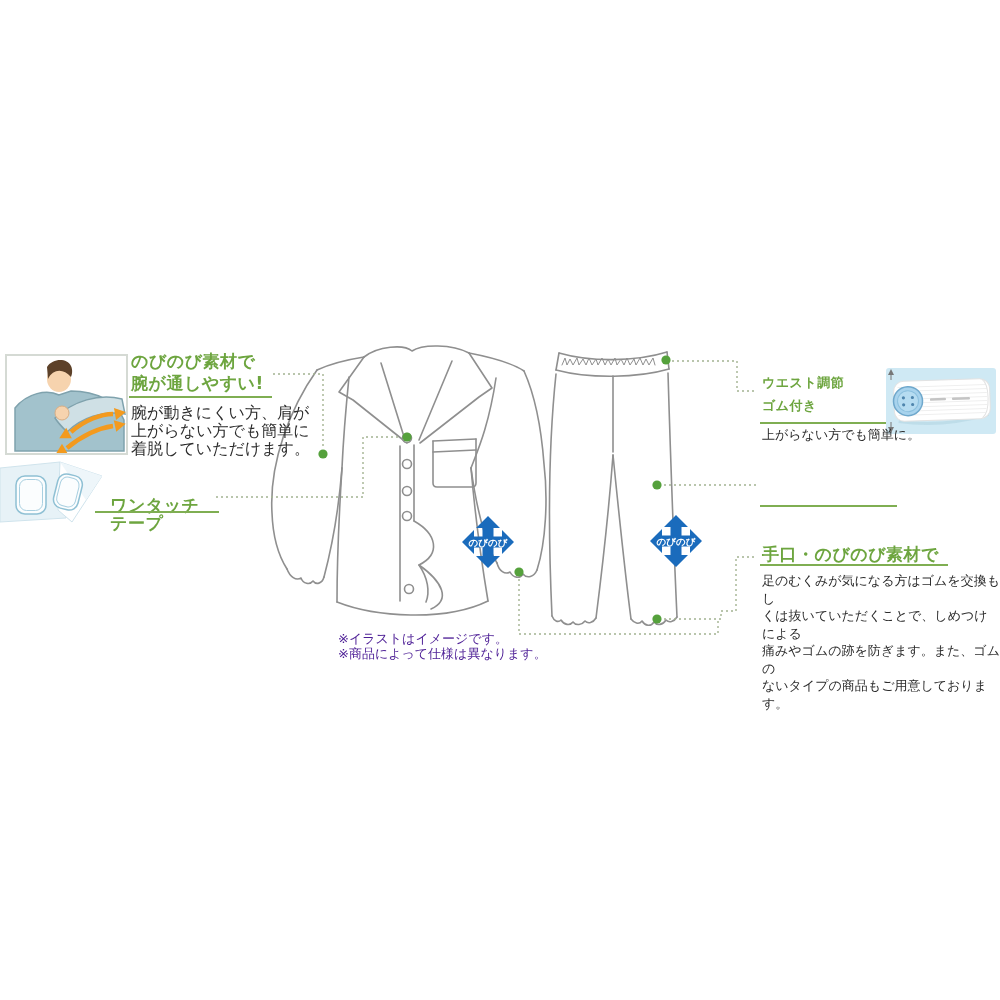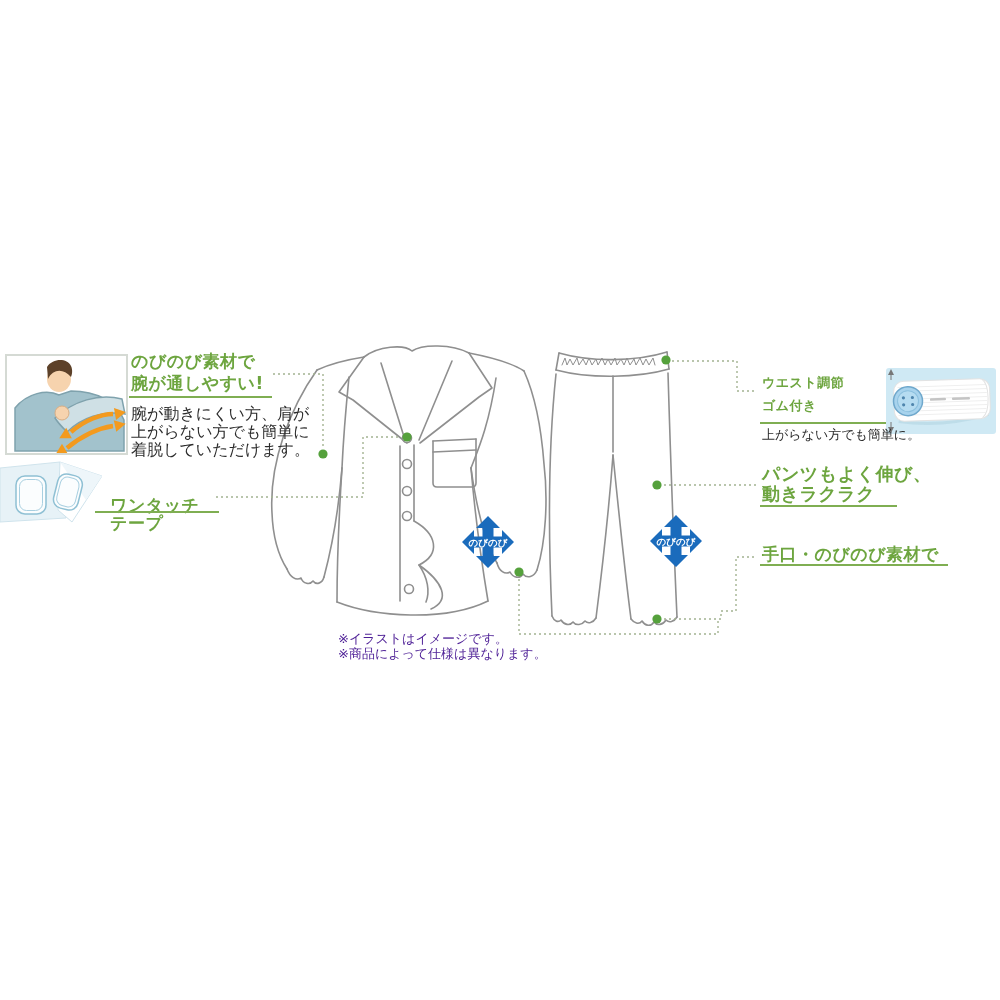--- a/index.html
+++ b/index.html
@@ -192,36 +192,38 @@
       <polygon points="5,1 2,7 8,7"></polygon>
         <line x1="5" y1="7" x2="5" y2="12" stroke="#777" stroke-width="1"></line>
       <polygon points="5,65 2,59 8,59"></polygon>
         <line x1="5" y1="54" x2="5" y2="59" stroke="#777" stroke-width="1"></line>
     </g>
   </svg>
 
   <div class="h-green" style="left:131px;top:350px;font-size:17px;line-height:22px;">のびのび素材で
 腕が通しやすい!</div>
   <div class="underline" style="left:129px;top:396px;width:143px;"></div>
-  <div class="body-txt" style="left:131px;top:405px;font-size:16px;line-height:18px;">腕が動きにくい方、肩が
+  <div class="body-txt" style="left:131px;top:405px;font-size:16px;line-height:18px;font-family:Liberation Mono, monospace;">腕が動きにくい方、肩が
 上がらない方でも簡単に
 着脱していただけます。</div>
 
   <div class="h-green" style="left:110px;top:496px;font-size:17px;line-height:18px;">ワンタッチ
 テープ</div>
   <div class="underline" style="left:95px;top:511px;width:124px;"></div>
 
   <div class="h-green" style="left:762px;top:371px;font-size:13px;line-height:23px;">ウエスト調節
 ゴム付き</div>
   <div class="underline" style="left:760px;top:422px;width:126px;"></div>
   <div class="body-txt" style="left:762px;top:427px;font-size:13px;line-height:16px;">上がらない方でも簡単に。</div>
 
-  <div class="h-green" style="left:762px;top:464px;font-size:18px;line-height:20px;">パンツもよく伸び、
-動きラクラク</div>
   <div class="underline" style="left:760px;top:505px;width:137px;"></div>
 
   <div class="h-green" style="left:762px;top:545px;font-size:17px;line-height:19px;">手口・のびのび素材で</div>
   <div class="underline" style="left:760px;top:564px;width:188px;"></div>
+  <div class="body-txt" style="left:762px;top:572px;font-size:13px;line-height:17.5px;">足のむくみが気になる方はゴムを交換もし
+くは抜いていただくことで、しめつけによる
+痛みやゴムの跡を防ぎます。また、ゴムの
+ないタイプの商品もご用意しております。</div>
 
   <div class="footnote" style="left:338px;top:631px;font-size:13px;line-height:15px;">※イラストはイメージです。
 ※商品によって仕様は異なります。</div>
 
 </div>
 
 </body></html>

